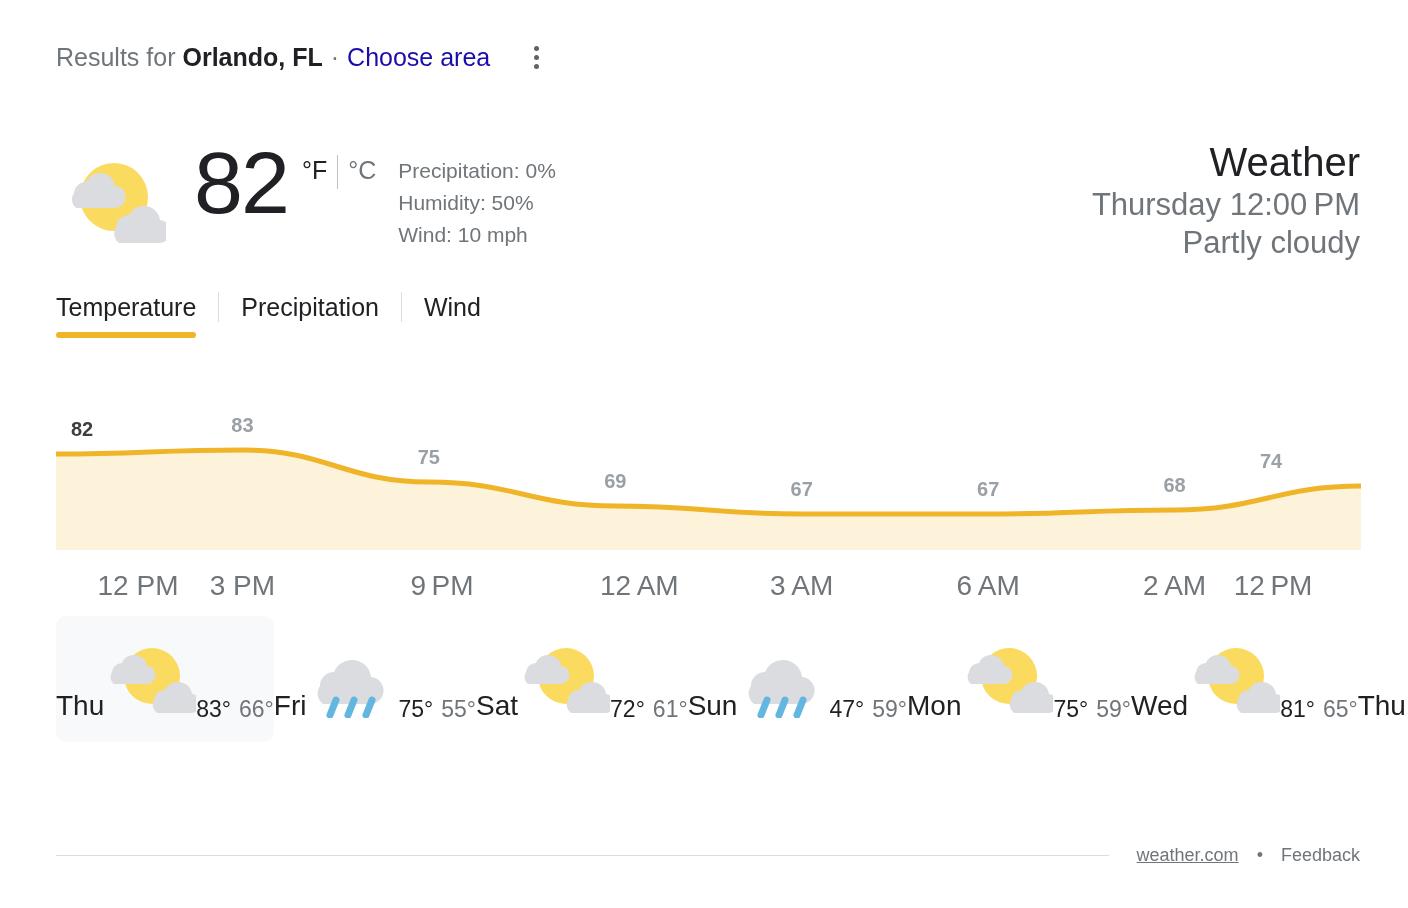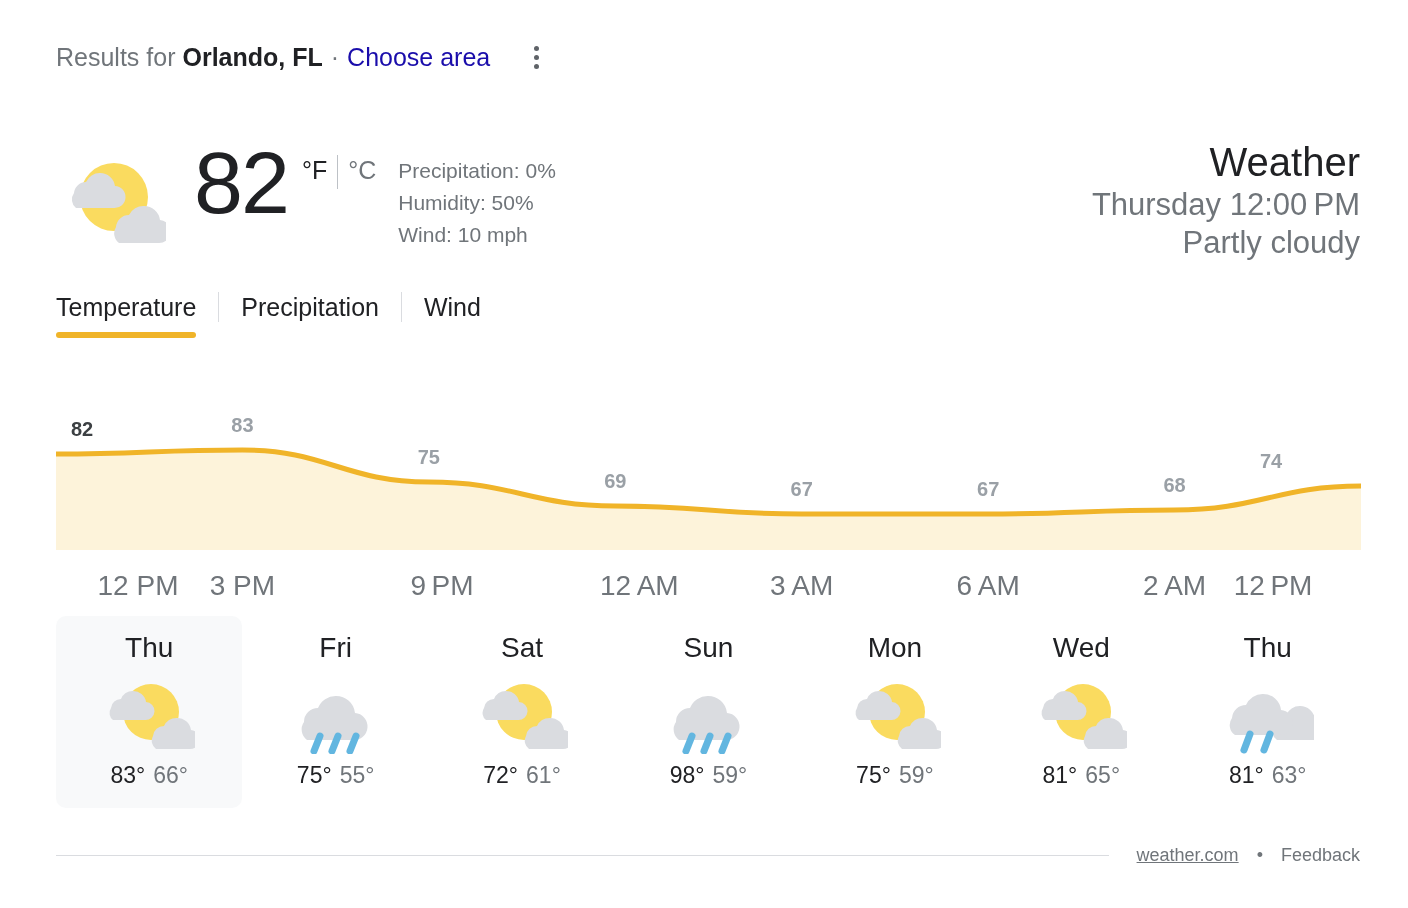--- a/index.html
+++ b/index.html
@@ -141,22 +141,22 @@
 
   
   .days {
     position: absolute;
     left: 56px; top: 616px;
     width: 1305px;
     display: flex;
   }
   .day {
     flex: 1 1 0;
-    display: flex; flex-direction: column;
-    align-items: center;
+    display: flex; flex-direction: row;
+    align-items: flex-end;
     padding: 14px 0 18px 0;
     border-radius: 10px;
     cursor: pointer;
   }
   .day.selected { background: #f8f9fa; }
   .day-name {
     font-size: 28px; line-height: 36px;
     color: #202124;
   }
   .day-icon { width: 92px; height: 80px; margin: 8px 0 6px 0; }
@@ -305,21 +305,21 @@
       <div class="day">
         <div class="day-name">Sun</div>
         <div class="day-icon"><svg viewBox="0 0 92 80" width="92" height="80" aria-hidden="true">
             <path fill="#dadce0" d="M14 48 a14 14 0 0 1 14-14 a19 19 0 0 1 18-12 a19 19 0 0 1 19 17 a13 13 0 0 1 -2 27 H17 a13 13 0 0 1 -3 -18 Z"></path>
             <g stroke="#62b6e0" stroke-width="7" stroke-linecap="round">
               <line x1="30" y1="62" x2="24" y2="77"></line>
               <line x1="48" y1="62" x2="42" y2="77"></line>
               <line x1="66" y1="62" x2="60" y2="77"></line>
             </g>
           </svg></div>
-        <div class="day-temps"><span class="day-hi">98°</span><span class="day-lo">59°</span></div>
+        <div class="day-temps"><span class="day-hi">47°</span><span class="day-lo">59°</span></div>
       </div>
       <div class="day">
         <div class="day-name">Mon</div>
         <div class="day-icon"><svg viewBox="0 0 92 80" width="92" height="80" aria-hidden="true">
             <circle cx="48" cy="38" r="28" fill="#fadb5f"></circle>
             <path fill="#dadce0" d="M8 34 a10 10 0 0 1 10-9 a13 13 0 0 1 12-8 a13 13 0 0 1 13 11 a9 9 0 0 1 -1 18 H10 a9 9 0 0 1 -2 -12 Z"></path>
             <path fill="#dadce0" d="M50 62 a11 11 0 0 1 11-10 a14 14 0 0 1 13-8 a14 14 0 0 1 14 12 a9 9 0 0 1 -2 19 H53 a10 10 0 0 1 -3 -13 Z"></path>
           </svg></div>
         <div class="day-temps"><span class="day-hi">75°</span><span class="day-lo">59°</span></div>
       </div>

